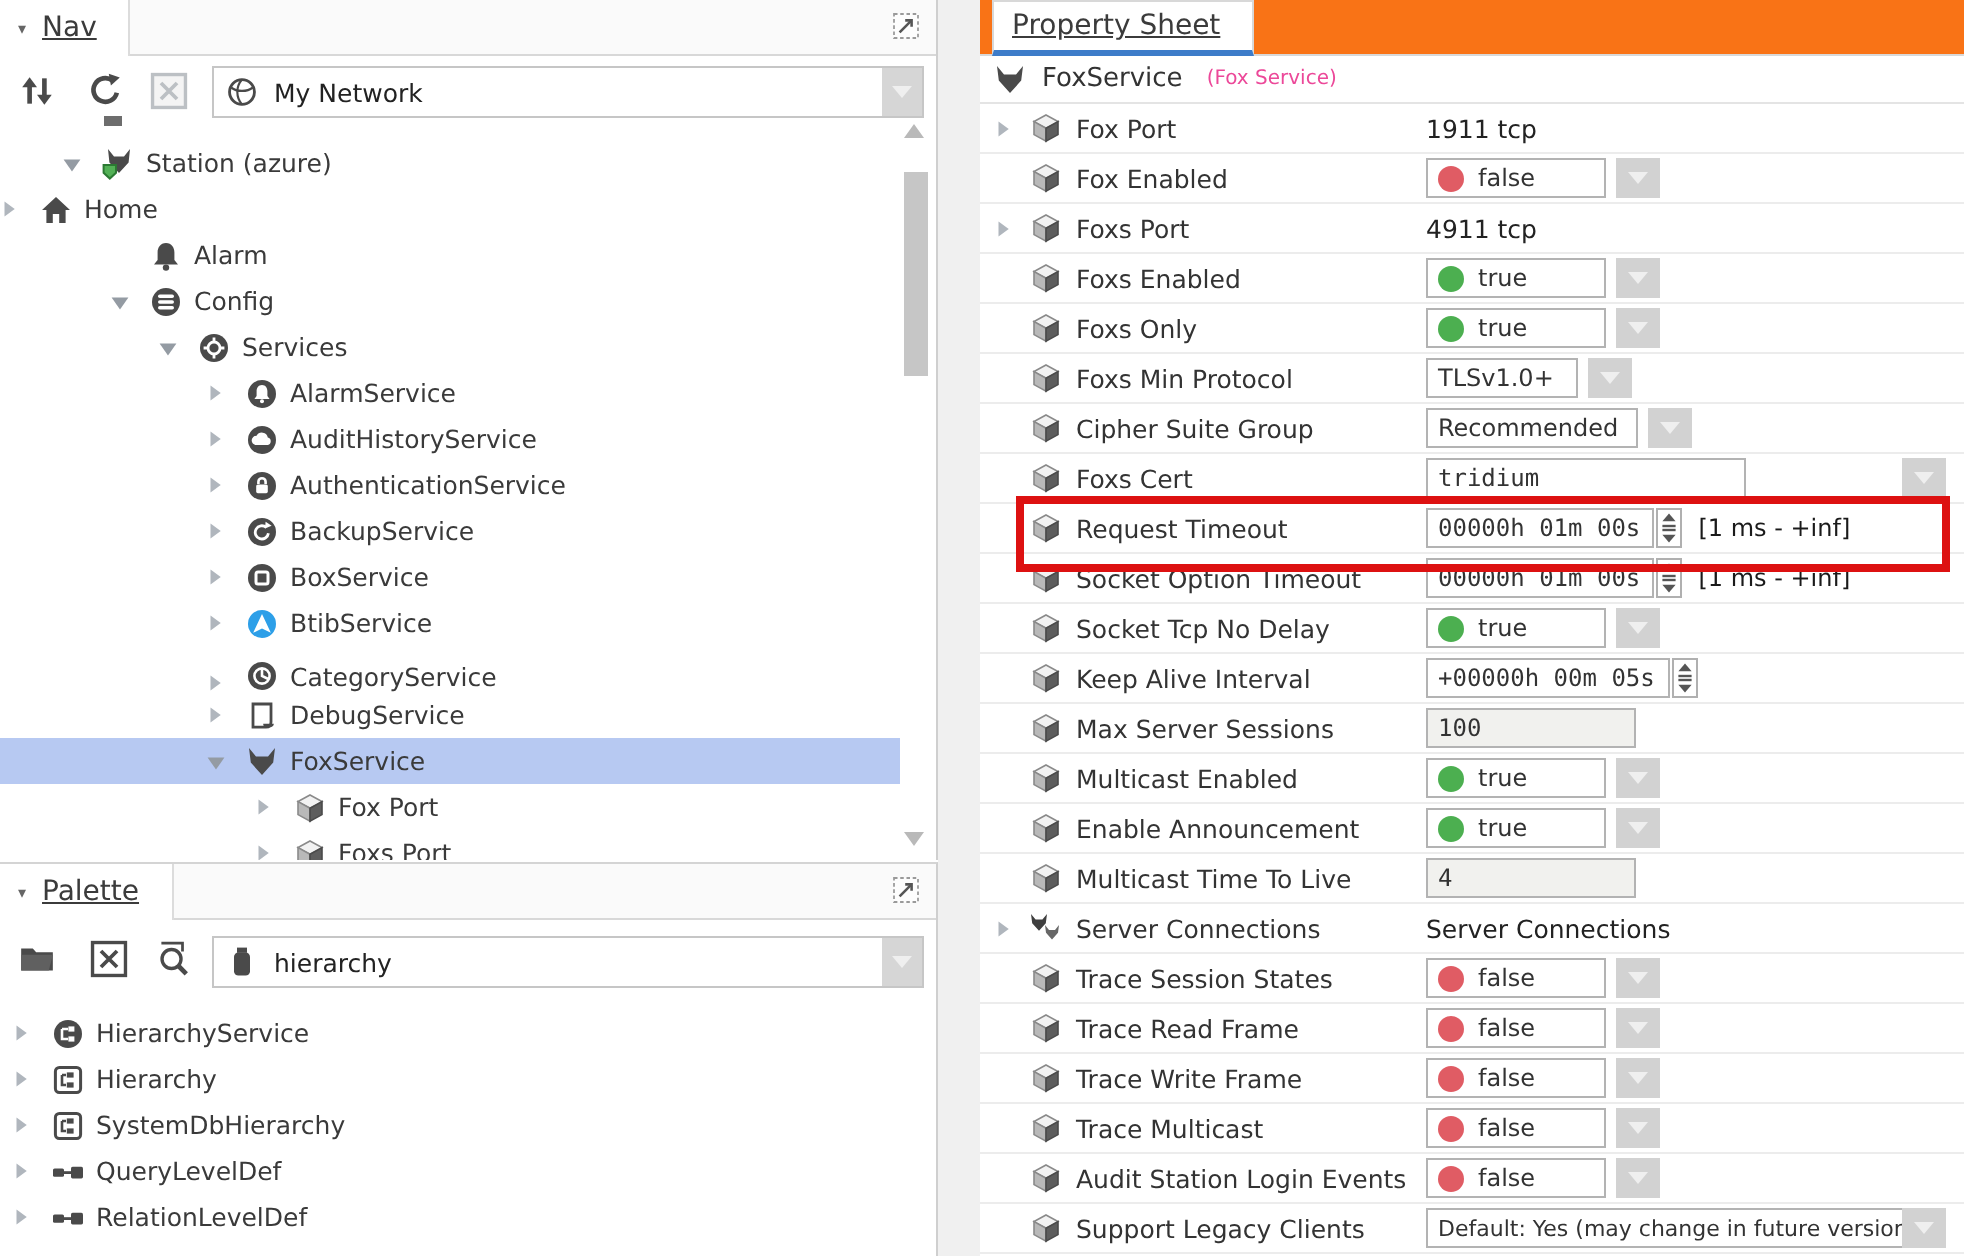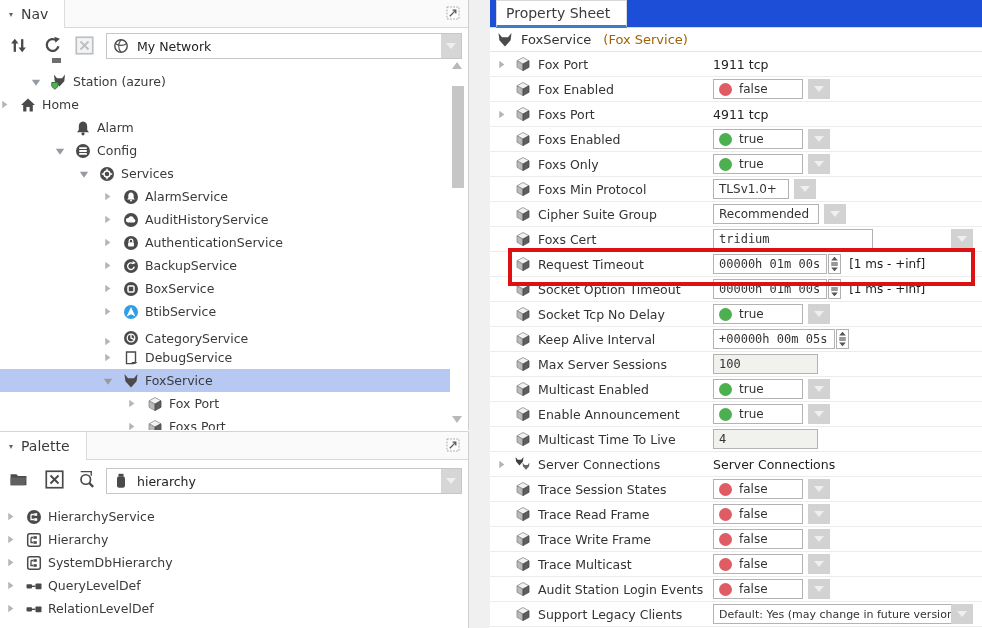--- a/index.html
+++ b/index.html
@@ -5,21 +5,21 @@
   html,body{margin:0;padding:0;background:#e9e9e9;}
   #root{position:relative;width:982px;height:628px;background:#fff;overflow:hidden;
         font-family:"DejaVu Sans","Liberation Sans",sans-serif;color:#333;}
   .panel{position:absolute;background:#fff;overflow:hidden;}
   
   .tabstrip{position:absolute;left:0;top:0;right:0;height:28px;background:#fafafa;
             border-bottom:1px solid #d8d8d8;box-sizing:border-box;}
   .tab{position:absolute;left:0;top:0;height:28px;background:#fff;border-right:1px solid #dcdcdc;
        display:flex;align-items:center;padding:0 16px 0 9px;box-sizing:border-box;}
   .tab-caret{font-size:8px;color:#666;margin-right:8px;}
-  .tab-label{font-size:14px;color:#3b3b3b;}
+  .tab-label{font-size:14px;color:#3b3b3b;text-decoration:underline;}
   .ps-tab{left:6px;border:1px solid #d8d8d8;border-bottom:3px solid #3d7cc9;}
   .popout{position:absolute;width:20px;height:20px;top:3px;right:5px;cursor:pointer;}
   
   .tbtn{position:absolute;width:20px;height:20px;display:flex;align-items:center;justify-content:center;}
   .combo{position:absolute;left:106px;width:356px;height:26px;border:1px solid #c6c6c6;background:#fff;
          display:flex;align-items:center;padding-left:6px;box-sizing:border-box;}
   .combo-text{font-size:12.5px;color:#222;margin-left:8px;flex:1;}
   .combo-dd{width:20px;height:100%;background:#d6d6d6;display:flex;align-items:center;justify-content:center;}
   .tri-down{width:0;height:0;border-left:5px solid transparent;border-right:5px solid transparent;border-top:6px solid #efefef;}
   
@@ -32,21 +32,21 @@
   .tb-ic svg{width:19px;height:19px;}
   .tlabel{font-size:12.5px;color:#3a3a3a;margin-left:6px;white-space:nowrap;}
   
   .sb-tri-up{position:absolute;width:0;height:0;border-left:5px solid transparent;border-right:5px solid transparent;border-bottom:7px solid #b9b9b9;}
   .sb-tri-down{position:absolute;width:0;height:0;border-left:5px solid transparent;border-right:5px solid transparent;border-top:7px solid #b9b9b9;}
   .sb-thumb{position:absolute;background:#c6c6c6;}
   
   #ps-header{position:absolute;left:0;top:28px;right:0;height:24px;display:flex;align-items:center;
              padding-left:7px;border-bottom:1px solid #e4e4e4;box-sizing:border-box;}
   #ps-header .name{font-size:13px;color:#333;margin-left:8px;}
-  #ps-header .type{font-size:13px;color:#a16207;margin-left:12px;}
+  #ps-header .type{font-size:10px;color:#ec4899;margin-left:12px;}
   #ps-rows{position:absolute;left:0;top:52px;right:0;}
   .ps-row{height:25px;display:flex;align-items:center;border-bottom:1px solid #ececec;
           box-sizing:border-box;position:relative;}
   .ps-arrow{width:18px;margin-left:7px;display:inline-flex;align-items:center;flex:none;}
   .ps-label{font-size:12.5px;color:#333;margin-left:7px;white-space:nowrap;}
   .ps-value{position:absolute;left:223px;right:4px;display:flex;align-items:center;}
   .v-text{font-size:12.5px;color:#222;}
   .v-field{height:20px;border:1px solid #b3b3b3;background:#fff;display:inline-flex;align-items:center;
            padding:0 5px;font-size:12px;box-sizing:border-box;white-space:nowrap;overflow:hidden;}
   .v-mono{font-family:"DejaVu Sans Mono","Liberation Mono",monospace;font-size:12px;}
@@ -477,21 +477,21 @@
             </svg>
           </span>
           <span class="tlabel">RelationLevelDef</span>
         </div>
       </div>
   </div>
 
   <div id="splitter"></div>
 
   <div class="panel" id="ps-panel" style="left:490px;top:0;width:492px;height:628px;">
-    <div class="tabstrip" style="background:#1d4ed8;">
+    <div class="tabstrip" style="background:#f97316;">
       <div class="tab ps-tab">
         <span class="tab-label">Property Sheet</span>
       </div>
     </div>
     <div id="ps-header">
       <span class="ic" id="ps-header-icon">
           <svg viewBox="0 0 16 16">
             <path d="M1.5 1 L5 5.3 L11 5.3 L14.5 1 L13.6 8.3 L8 14.5 L2.4 8.3 Z" fill="#4a4a4a"></path>
           </svg>
         </span>

